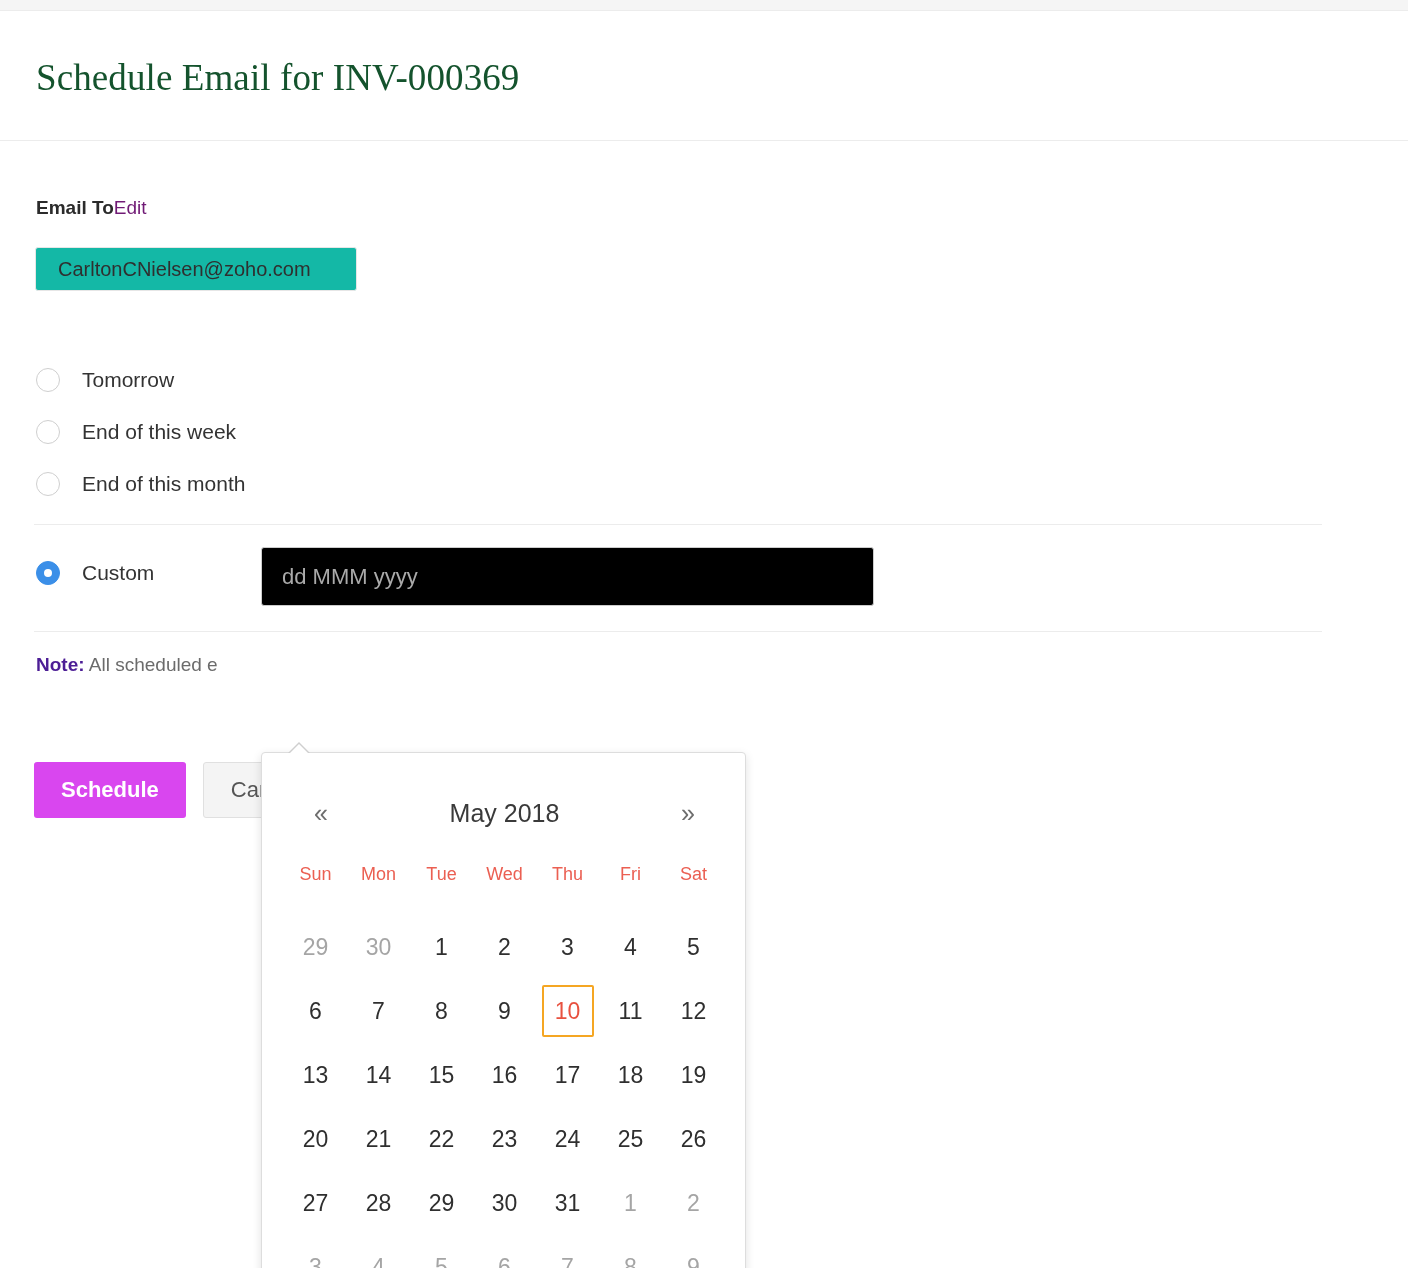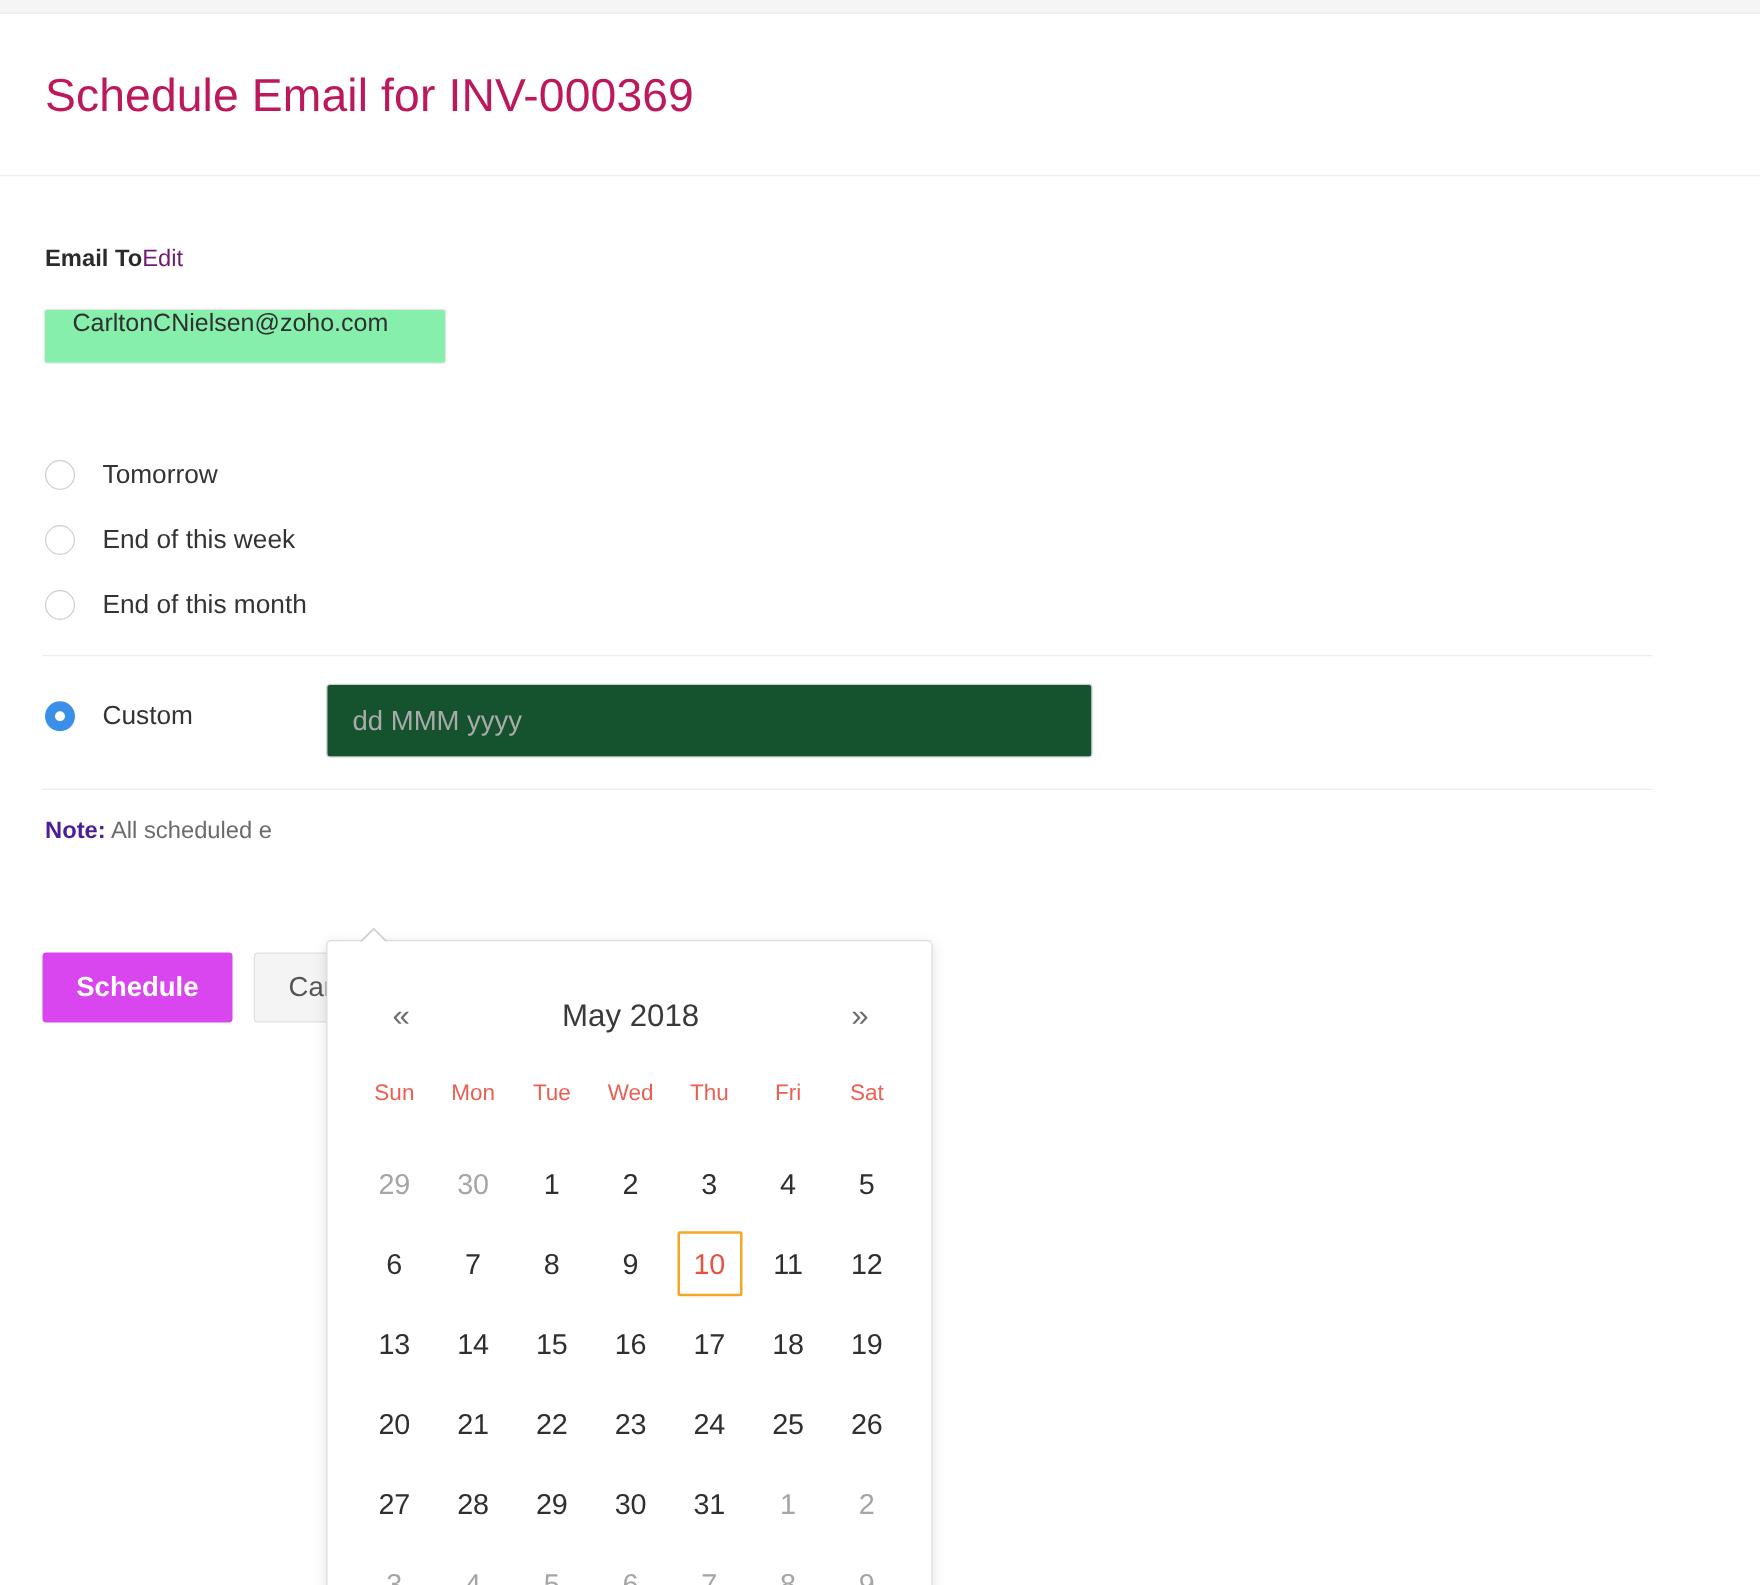--- a/index.html
+++ b/index.html
@@ -35,23 +35,24 @@
     height: 129px;
     border-bottom: 1px solid #ececec;
     box-sizing: border-box;
   }
   .page-title {
     position: absolute;
     left: 36px;
     top: 44px;
     font-size: 37px;
     font-weight: 400;
-    color: #be185d;
+    color: #14532d;
     letter-spacing: 0.1px;
     white-space: nowrap;
+    font-family: Liberation Serif, serif;
   }
 
   
   .form-body {
     position: absolute;
     top: 142px; left: 0;
     width: 1408px;
     height: 1126px;
   }
 
@@ -73,26 +74,26 @@
     cursor: pointer;
     text-decoration: none;
   }
 
   .email-chip {
     position: absolute;
     left: 35px;
     top: 105px;
     min-width: 322px;
     height: 44px;
-    background: #86efac;
+    background: #14b8a6;
     border: 1px solid #e6e6e6;
     border-radius: 3px;
     box-sizing: border-box;
     display: flex;
-    align-items: flex-start;
+    align-items: center;
     padding: 0 22px;
     font-size: 20px;
     color: #2f2f2f;
     white-space: nowrap;
   }
 
   
   .radio-list {
     position: absolute;
     left: 36px;
@@ -155,21 +156,21 @@
 
   
   .date-input {
     position: absolute;
     left: 261px;
     top: 405px;
     width: 613px;
     height: 59px;
     border: 1px solid #cccccc;
     border-radius: 3px;
-    background: #14532d;
+    background: #000000;
     box-sizing: border-box;
     display: flex;
     align-items: center;
     padding: 0 20px;
     font-size: 22px;
     color: #aaaaaa;
     cursor: text;
   }
 
   

